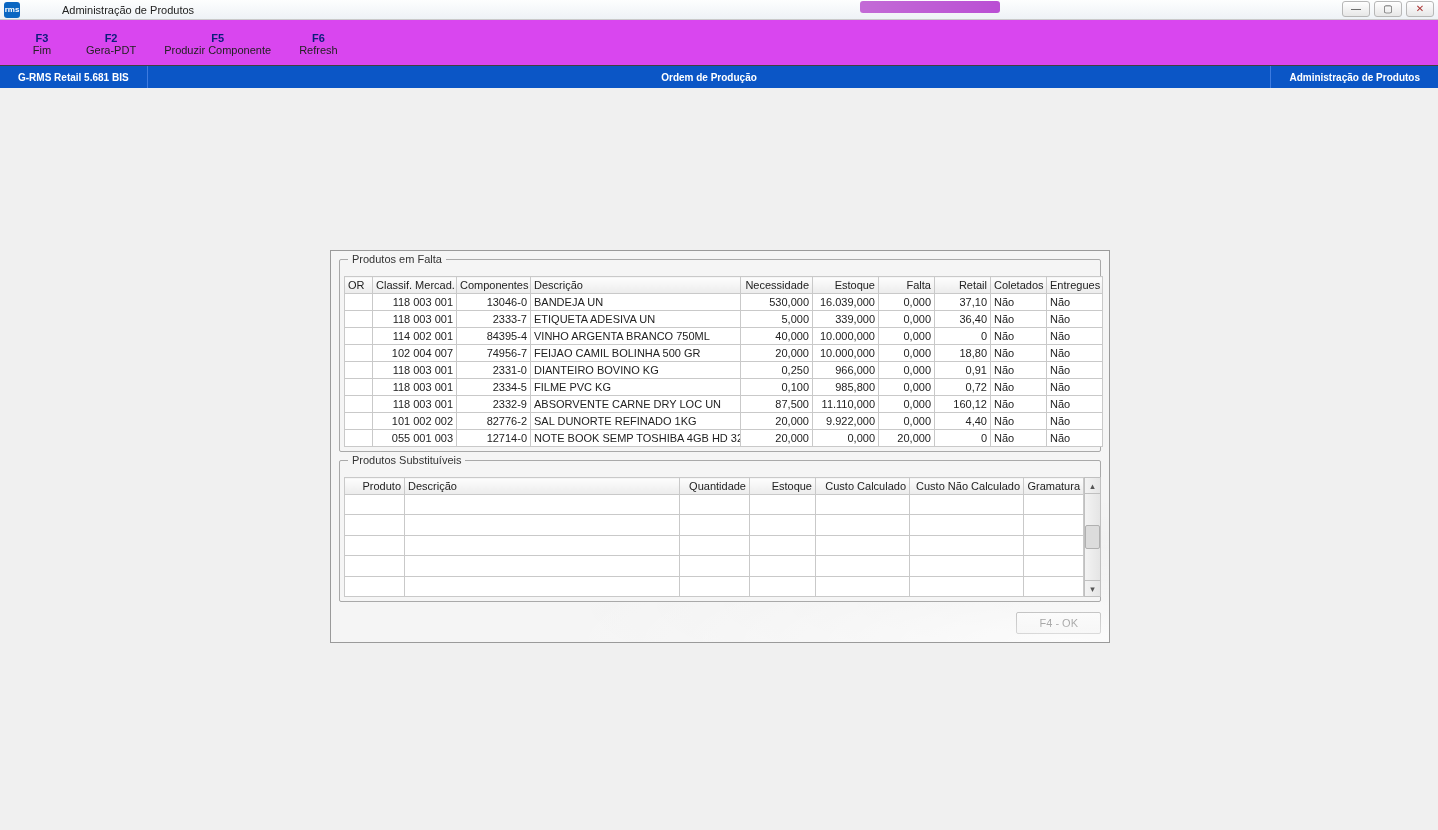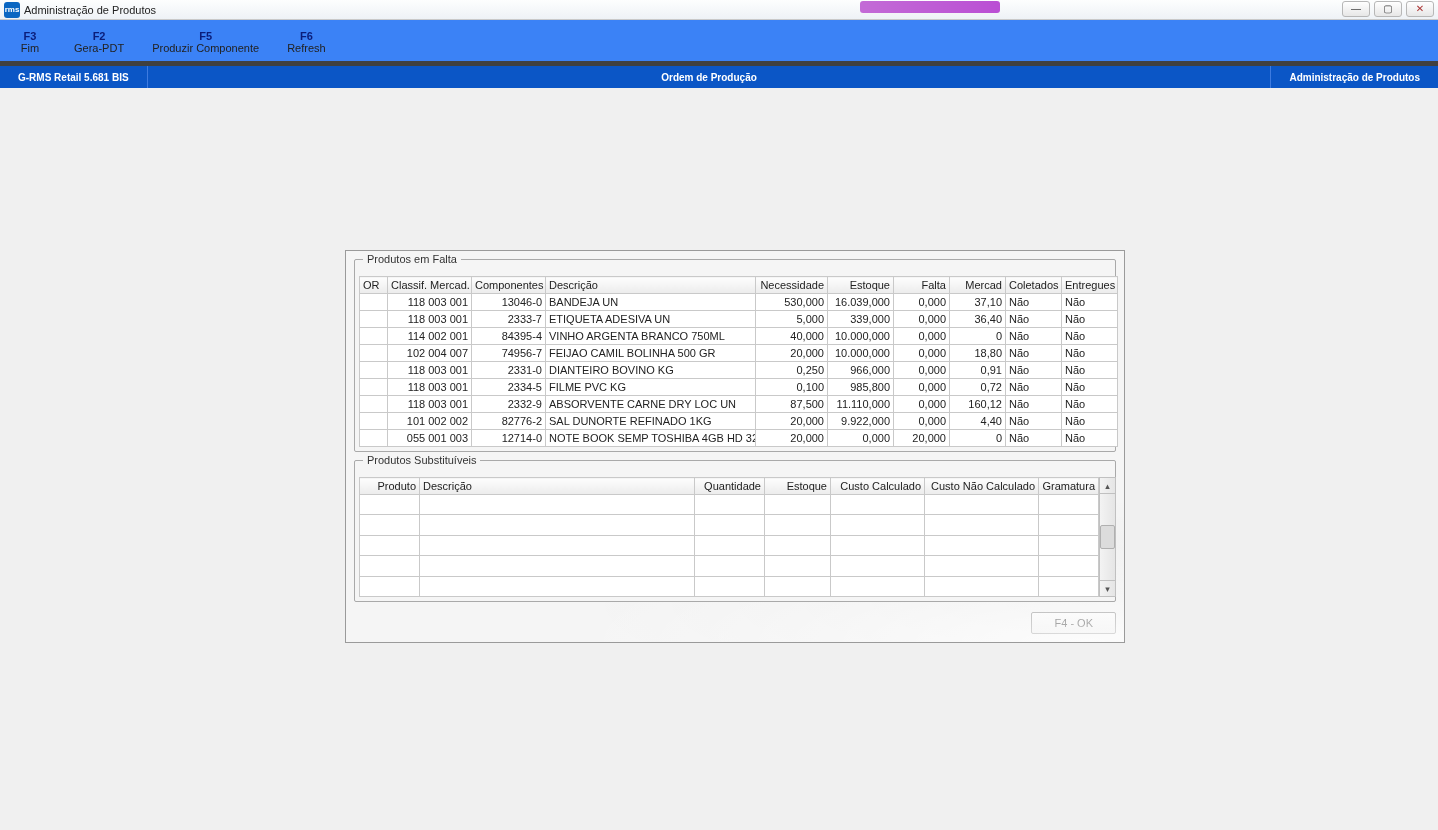--- a/index.html
+++ b/index.html
@@ -14,20 +14,21 @@
   }
   
   .titlebar {
     height: 20px;
     background: linear-gradient(#fdfefe,#eef2f6);
     border-bottom: 1px solid #c9c9c9;
     display: flex;
     align-items: center;
     padding: 0 4px;
     position: relative;
+    gap: 38px;
   }
   .titlebar .app-icon {
     width: 16px; height: 16px;
     margin-right: 4px;
     display:inline-block;
     background: #0a66c2;
     border-radius:3px;
     color:#fff;
     font-size:8px;
     line-height:16px;
@@ -55,23 +56,24 @@
     position:absolute; top:1px; left:860px;
     width:140px; height:12px;
     background: linear-gradient(90deg,#c36bd6,#ba4fd4);
     border-radius:3px;
     filter: blur(0.6px);
   }
 
   
   .fnbar {
     display:flex;
-    background:#3b82f6;
-    border-bottom:5px solid #404040;
+    background:#d946ef;
+    border-bottom:1px solid #404040;
     height:46px;
+    padding-left:12px;
   }
   .fnbtn {
     display:flex;
     flex-direction:column;
     align-items:center;
     justify-content:center;
     padding:6px 14px 4px 14px;
     min-width:60px;
     cursor:default;
   }
@@ -100,21 +102,21 @@
 
   .workspace {
     position:absolute;
     top:88px; left:0; right:0; bottom:0;
     background:#f0f0f0;
   }
 
   
   .dialog {
     position:absolute;
-    left:345px;
+    left:330px;
     top:162px;
     width:780px;
     background:#f5f5f5;
     border:1px solid #9a9a9a;
     padding:8px;
   }
   .groupbox {
     border:1px solid #a9a9a9;
     border-radius:2px;
     position:relative;
@@ -257,21 +259,21 @@
         </colgroup>
         <thead>
             <tr id="falta-head">
               <th class="al">OR</th>
               <th class="ar">Classif. Mercad.</th>
               <th class="ar">Componentes</th>
               <th class="al">Descrição</th>
               <th class="ar">Necessidade</th>
               <th class="ar">Estoque</th>
               <th class="ar">Falta</th>
-              <th class="ar">Mercad</th>
+              <th class="ar">Retail</th>
               <th class="al">Coletados</th>
               <th class="al">Entregues</th>
             </tr>
           </thead>
         <tbody id="falta-body">
             <tr>
               <td class="al"></td>
               <td class="ar">118  003  001</td>
               <td class="ar">13046-0</td>
               <td class="al">BANDEJA UN</td>

